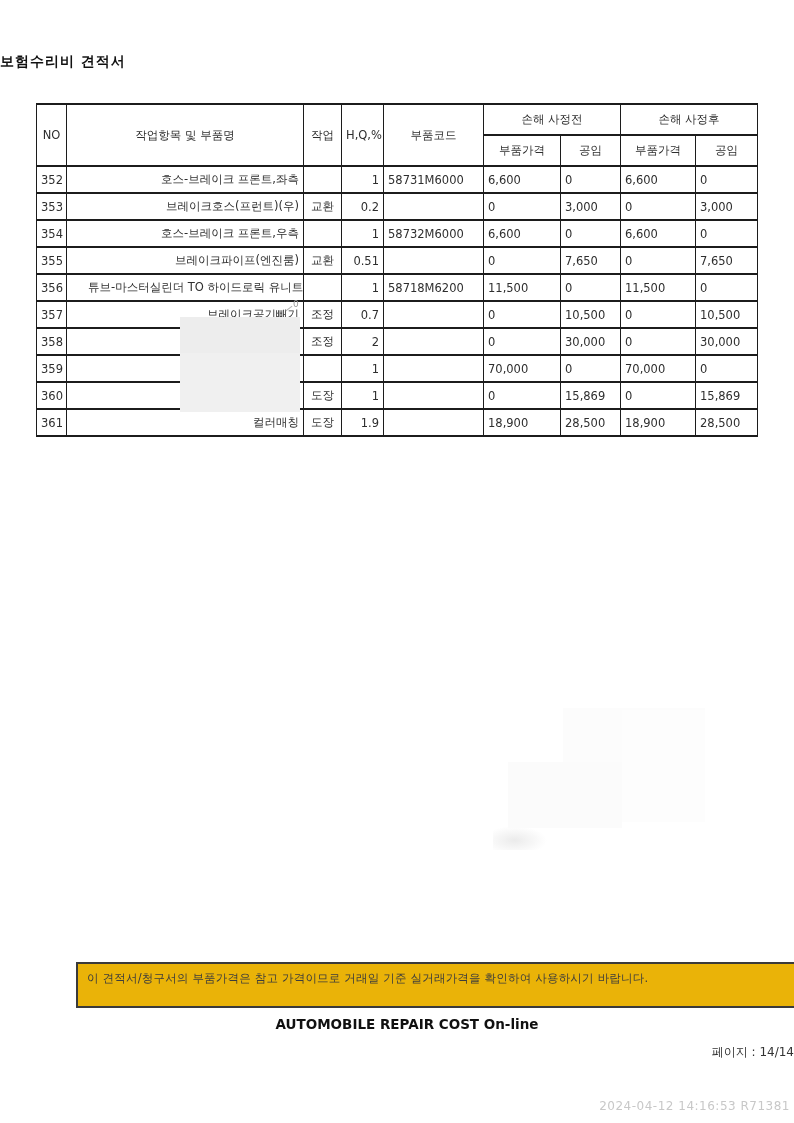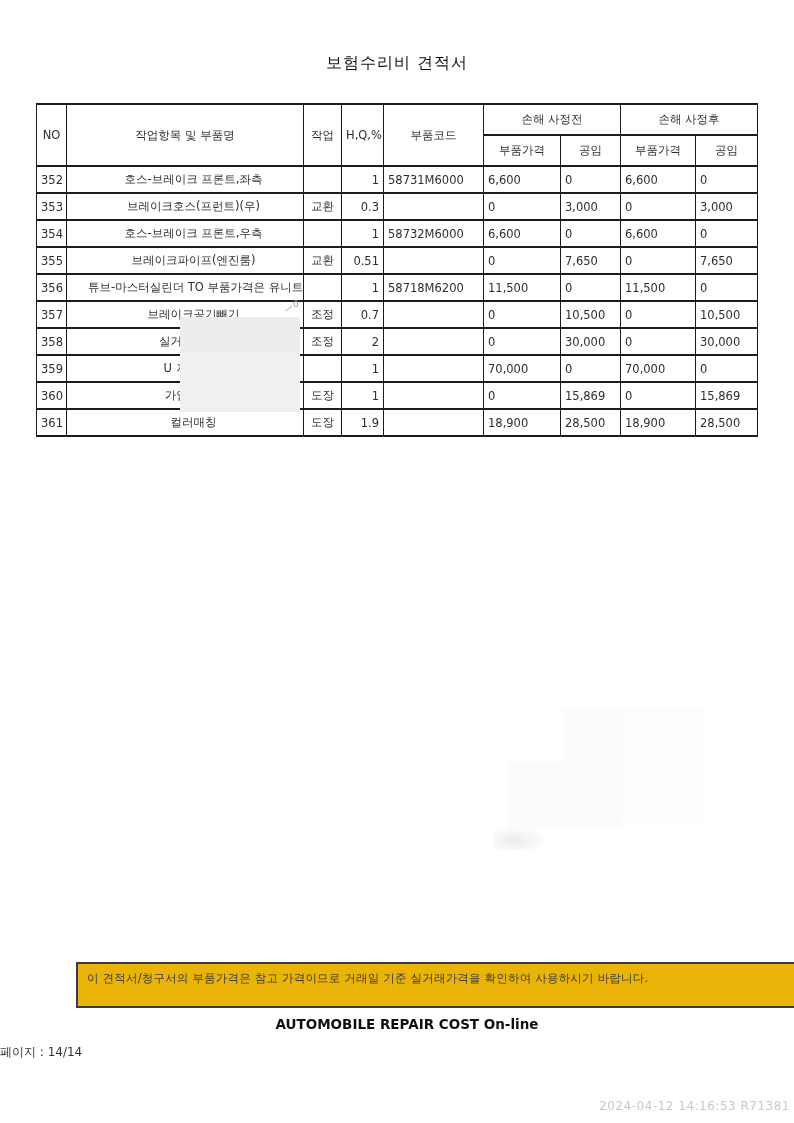--- a/index.html
+++ b/index.html
@@ -6,21 +6,21 @@
   .page{
     position:relative;
     width:794px;height:1123px;
     background:#ffffff;
     font-family:"DejaVu Sans","Liberation Sans",sans-serif;
     color:#222;
     overflow:hidden;
   }
   .doc-title{
     position:absolute;left:0;top:53px;width:100%;
-    text-align:center;font-size:16px;font-weight:normal;color:#111;
+    font-size:14px;font-weight:bold;color:#111;
     letter-spacing:1px;margin:0;
   }
   table.estimate{
     position:absolute;left:36px;top:103px;
     width:721px;
     border-collapse:collapse;table-layout:fixed;
     font-size:11.5px;color:#2e2e2e;
   }
   table.estimate th, table.estimate td{
     border-left:1px solid #1c1c1c;
@@ -28,21 +28,21 @@
     border-top:2px solid #1c1c1c;
     border-bottom:2px solid #1c1c1c;
     padding:0 4px;
     font-weight:normal;
     overflow:hidden;white-space:nowrap;
     background:transparent;
   }
   table.estimate thead th{text-align:center;height:29px;}
   table.estimate tbody td{height:25px;}
   td.c-no{text-align:left;padding:0 2px;margin-left:8px;}
-  td.c-name{text-align:center;padding-left:5px;margin-top:25px;}
+  td.c-name{text-align:right;padding-left:5px;margin-top:25px;}
   td.c-name .prefix{display:inline-block;width:17px;}
   td.c-work{text-align:center;}
   td.c-hq{text-align:right;padding-right:5px;}
   td.c-code{text-align:left;padding-left:5px;}
   td.money{text-align:left;padding-right:6px;}
   .redaction{
     position:absolute;left:180px;top:317px;width:120px;height:95px;
     background:linear-gradient(180deg,#ededed 0 38%,#f0f0f0 38%);
     z-index:5;
   }
@@ -70,21 +70,21 @@
   }
   .notice-text{
     padding:7px 9px 0 9px;font-size:11.5px;color:#3c3c3c;letter-spacing:0.2px;
   }
   .footer-brand{
     position:absolute;left:0;top:1016px;width:100%;
     text-align:center;font-size:13.5px;font-weight:bold;color:#101010;padding-left:10px;
   }
   .footer-page{
     position:absolute;left:0;top:1044px;width:100%;
-    text-align:left;font-size:12px;color:#333;
+    text-align:right;font-size:12px;color:#333;
   }
   .timestamp{
     position:absolute;right:4px;top:1099px;
     font-size:12px;color:#c8c8c8;letter-spacing:0.5px;
   }
 </style>
 </head>
 <body>
 
 <div class="page">
@@ -130,21 +130,21 @@
       <td class="money">6,600</td>
       <td class="money">0</td>
       <td class="money">6,600</td>
       <td class="money">0</td>
     </tr>
 
     <tr>
       <td class="c-no">353</td>
       <td class="c-name"><span class="prefix"></span><span>브레이크호스(프런트)(우)</span></td>
       <td class="c-work">교환</td>
-      <td class="c-hq">0.3</td>
+      <td class="c-hq">0.2</td>
       <td class="c-code"></td>
       <td class="money">0</td>
       <td class="money">3,000</td>
       <td class="money">0</td>
       <td class="money">3,000</td>
     </tr>
 
     <tr>
       <td class="c-no">354</td>
       <td class="c-name"><span class="prefix"></span><span>호스-브레이크 프론트,우측</span></td>
@@ -164,21 +164,21 @@
       <td class="c-hq">0.51</td>
       <td class="c-code"></td>
       <td class="money">0</td>
       <td class="money">7,650</td>
       <td class="money">0</td>
       <td class="money">7,650</td>
     </tr>
 
     <tr>
       <td class="c-no">356</td>
-      <td class="c-name"><span class="prefix"></span><span>튜브-마스터실린더 TO 부품가격은 유니트</span></td>
+      <td class="c-name"><span class="prefix"></span><span>튜브-마스터실린더 TO 하이드로릭 유니트</span></td>
       <td class="c-work"></td>
       <td class="c-hq">1</td>
       <td class="c-code">58718M6200</td>
       <td class="money">11,500</td>
       <td class="money">0</td>
       <td class="money">11,500</td>
       <td class="money">0</td>
     </tr>
 
     <tr>

